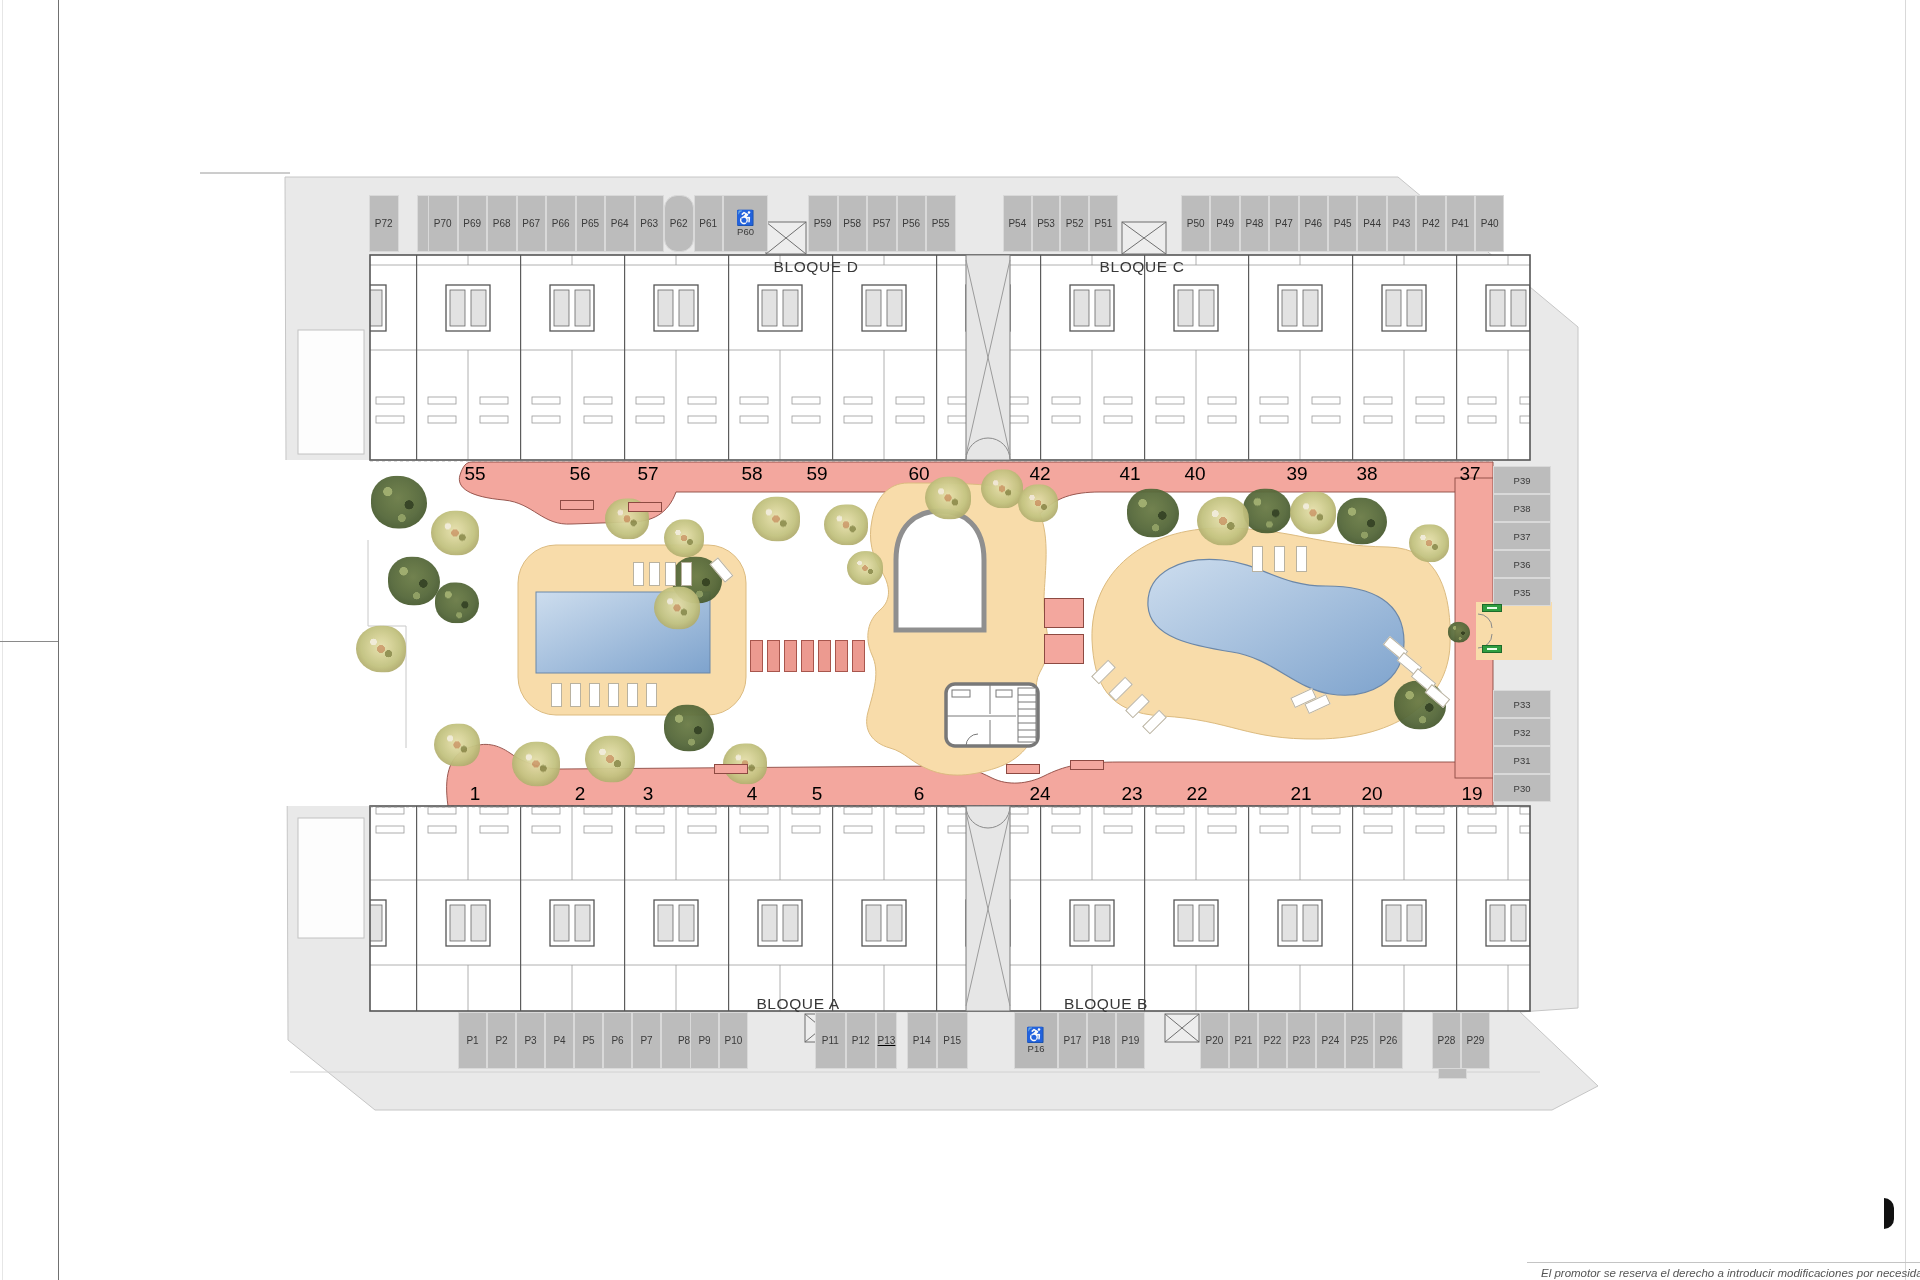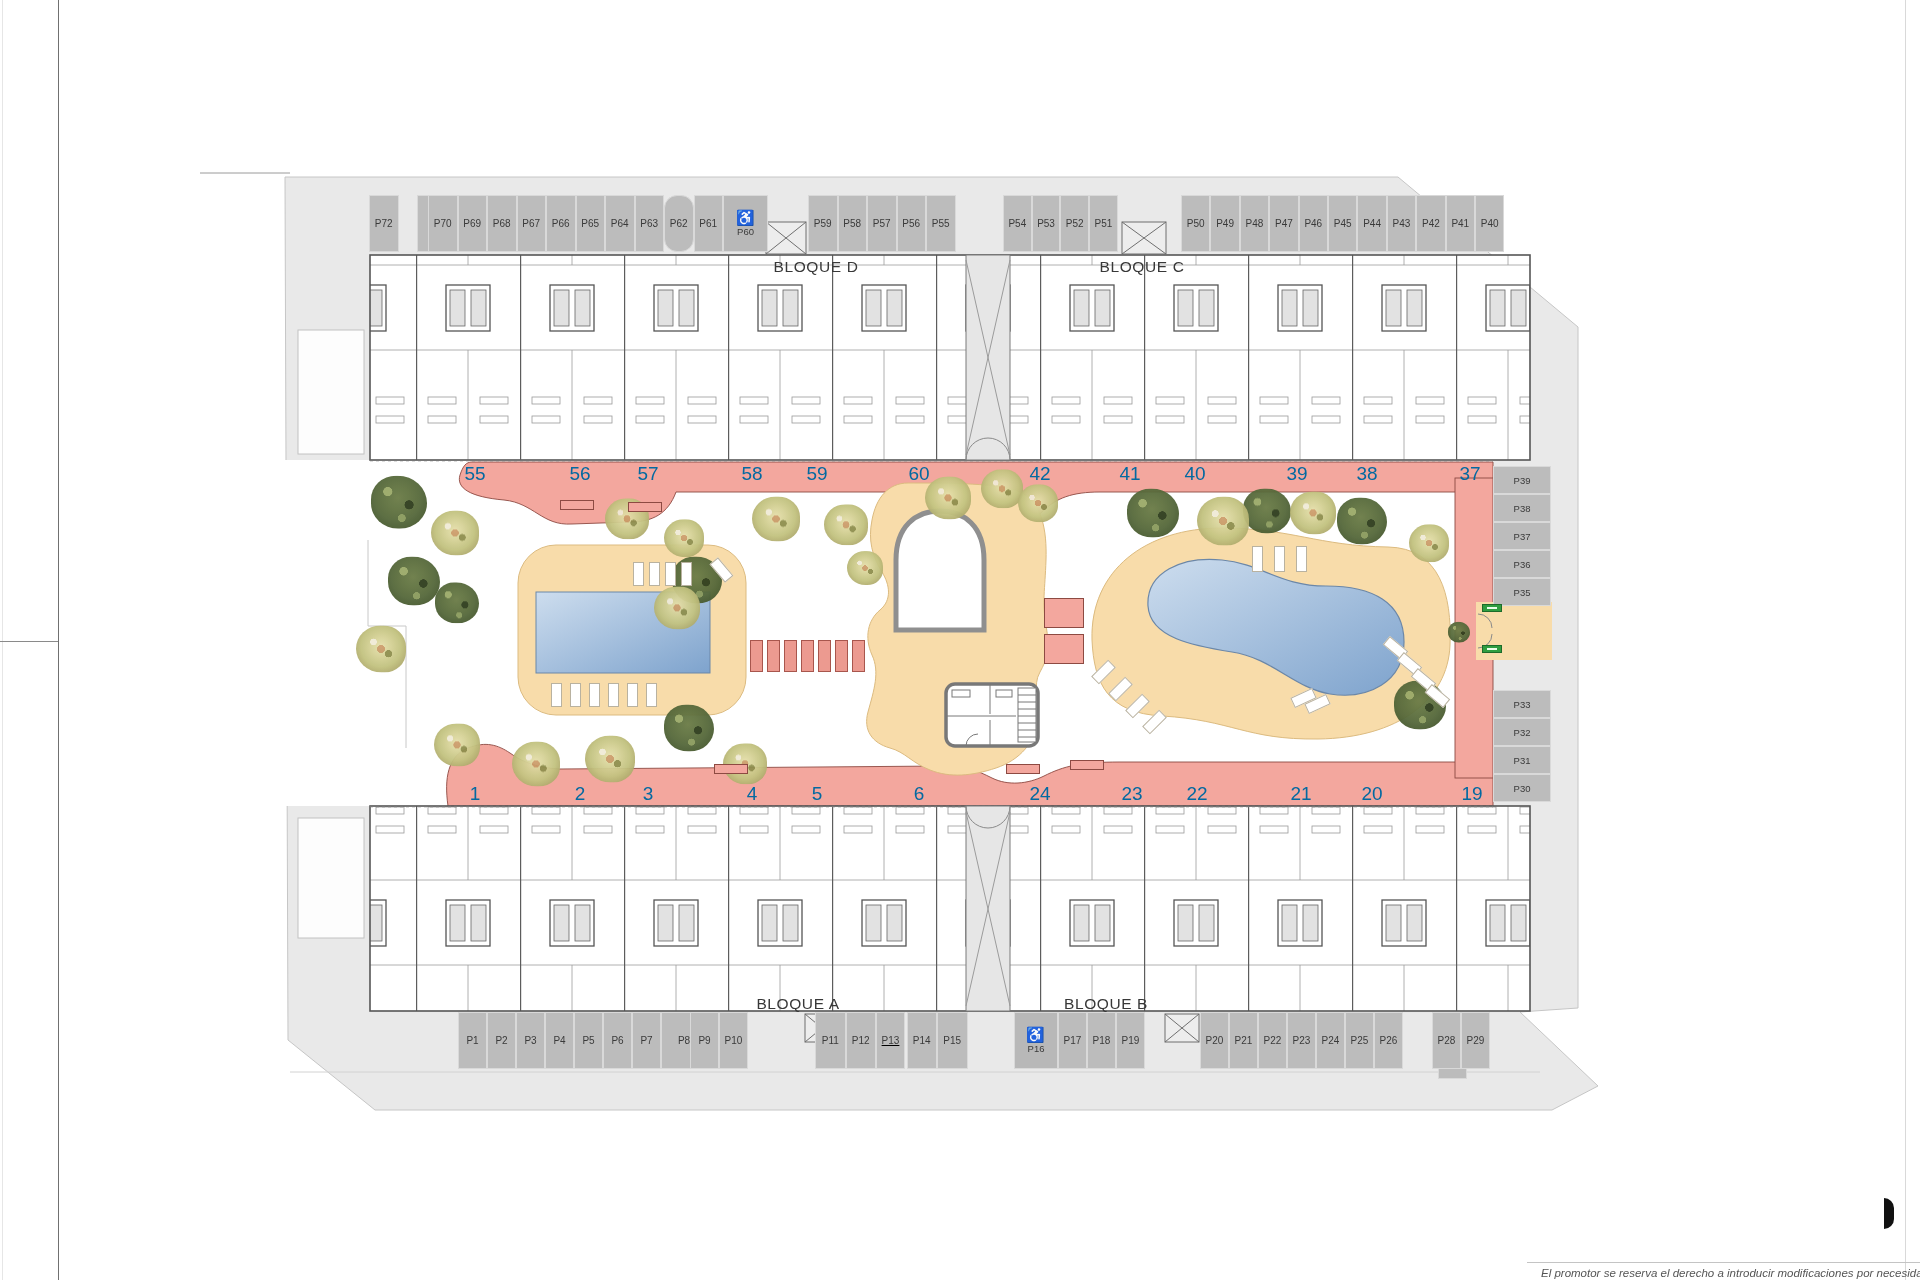--- a/index.html
+++ b/index.html
@@ -7,21 +7,21 @@
         font-family:"Liberation Sans", sans-serif;}
   #plan{position:absolute;inset:0;}
   svg{position:absolute;left:0;top:0;}
   .stall{position:absolute;background:#bcbcbc;border:1px solid #d9d9d9;box-sizing:border-box;
          display:flex;align-items:center;justify-content:center;}
   .stall span{font-size:10px;color:#3a3a3a;}
   .stall.side span{font-size:9.5px;}
   .stall.access{background:#b8b8b8;flex-direction:column;gap:1px;}
   .stall.access .glyph{font-size:15px;line-height:15px;color:#222;}
   .stall.access span{font-size:9.5px;}
-  .unitnum{position:absolute;font-size:19px;color:#0369a1;transform:translate(-50%,-50%);}
+  .unitnum{position:absolute;font-size:19px;color:#000000;transform:translate(-50%,-50%);}
   .blocklabel{position:absolute;font-size:15.5px;color:#383838;letter-spacing:.6px;
               transform:translate(-50%,-50%);white-space:nowrap;}
   .tree{position:absolute;transform:translate(-50%,-50%);opacity:.95;}
   .tA{border-radius:46% 54% 50% 50%;
       background:
         radial-gradient(circle at 30% 30%, #9aa968 0 8%, transparent 9%),
         radial-gradient(circle at 68% 55%, #2e3d1c 0 9%, transparent 10%),
         radial-gradient(circle at 55% 80%, #8a9a5c 0 7%, transparent 8%),
         radial-gradient(circle at 48% 42%, #6b7c46 0%, #55683a 55%, #394a24 100%);}
   .tB{border-radius:52% 48% 46% 54%;
@@ -349,21 +349,21 @@
       </div>
       <div class="stall" style="left: 719px; top: 1012px; width: 29px; height: 57px;">
         <span>P10</span>
       </div>
       <div class="stall" style="left: 815px; top: 1012px; width: 30.5px; height: 57px;">
         <span>P11</span>
       </div>
       <div class="stall" style="left: 845.5px; top: 1012px; width: 30.5px; height: 57px;">
         <span>P12</span>
       </div>
-      <div class="stall" style="left: 876px; top: 1012px; width: 29px; height: 57px; text-decoration: underline;">
+      <div class="stall" style="left: 876px; top: 1012px; width: 21px; height: 57px; text-decoration: underline;">
         <span>P13</span>
       </div>
       <div class="stall" style="left: 906.5px; top: 1012px; width: 30.5px; height: 57px;">
         <span>P14</span>
       </div>
       <div class="stall" style="left: 937px; top: 1012px; width: 30.5px; height: 57px;">
         <span>P15</span>
       </div>
       <div class="stall access" style="left: 1014px; top: 1012px; width: 44px; height: 57px;">
         <div class="glyph">♿</div>

